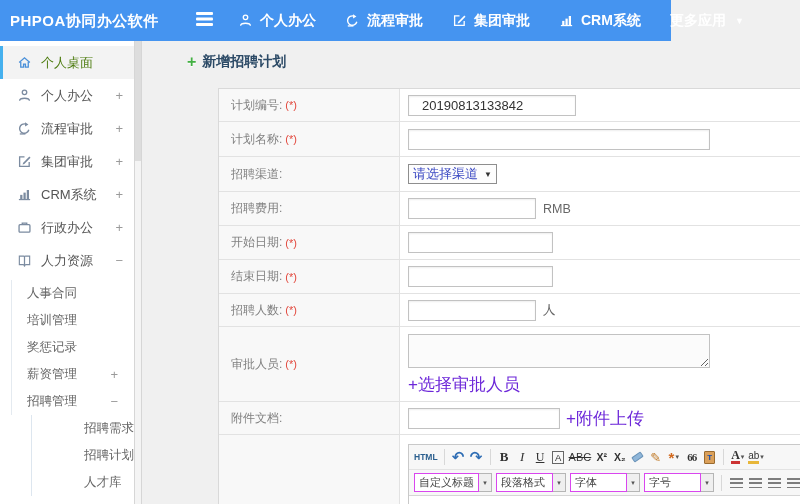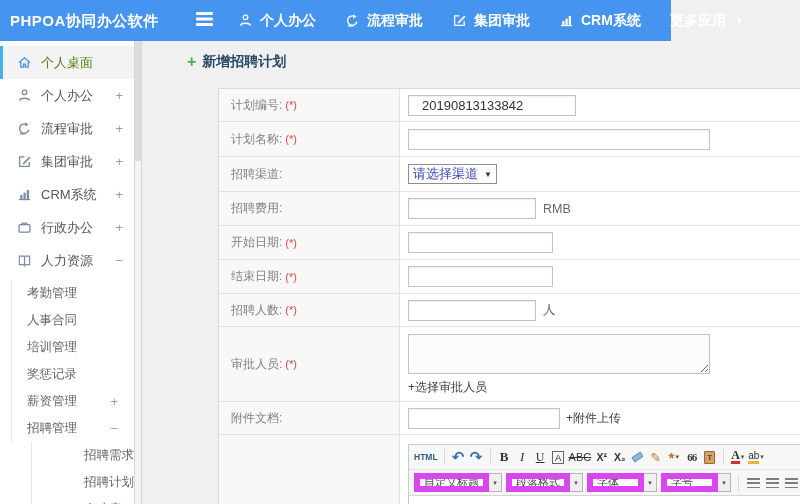--- a/index.html
+++ b/index.html
@@ -42,21 +42,21 @@
   .frow { display:flex; border-bottom:1px solid #e2e2e2; }
   .fl { width:181px; min-width:181px; background:#f8f8f8; border-right:1px solid #e2e2e2; display:flex; align-items:center; padding-left:12px; color:#808080; font-size:12px; gap:3px; }
   .req { font-style:normal; color:#e2483d; font-size:11px; }
   .fv { flex:1; background:#fff; display:flex; align-items:center; padding-left:8px; color:#444; }
   .ti { height:21px; border:1px solid #c2c2c2; background:#fff; box-shadow:inset 0 1px 2px rgba(0,0,0,.07); font:13px "Liberation Sans","DejaVu Sans",sans-serif; color:#333; padding:0 4px; }
   .w170{width:168px;padding-left:13px;} .w300{width:302px;} .w130{width:128px;} .w145{width:145px;} .w152{width:152px;}
   .unit { margin-left:7px; color:#666; font-size:12.5px; }
   .sel { display:inline-flex; align-items:center; gap:6px; border:1px solid #8e8e8e; background:#fdfdfd; padding:1px 4px; height:20px; cursor:pointer; }
   .sel .sv { color:#3947c2; font-size:13px; }
   .sel .sc { font-size:8px; color:#333; }
-  .blink { color:#404040; font-size:12px; text-decoration:none; cursor:pointer; }
+  .blink { color:#6d28d9; font-size:17px; text-decoration:none; cursor:pointer; }
   .fv.col { flex-direction:column; align-items:flex-start; justify-content:center; padding:7px 0 5px 8px; gap:5px; }
   .ta { width:302px; height:47px; border:1px solid #c2c2c2; background:#fbfbfb; position:relative; }
   .ta::after { content:""; position:absolute; right:1px; bottom:1px; width:9px; height:9px;
     background:repeating-linear-gradient(135deg, transparent 0 2px, #9a9a9a 2px 3px); }
   .frow.r-attach .fv { gap:6px; }
 
   
   .frow.erow { height:150px; }
   .frow.erow .fl { align-items:flex-start; }
   .frow.erow .fv { align-items:flex-start; padding-top:9px; }
@@ -75,21 +75,21 @@
   .er { display:block; width:11px; height:6px; background:#8fb6d9; border:1px solid #6a93b8; transform:rotate(-35deg); border-radius:1px; }
   .t-brush { color:#c07a28; font-size:13px; }
   .t-wand { color:#d2691e; font-weight:900; font-size:15px; }
   .mini { font-size:7px; color:#555; font-weight:normal; margin-left:1px; }
   .t-quote { font-family:"Liberation Serif","DejaVu Serif",serif; font-weight:bold; font-size:11px; letter-spacing:-1px; }
   .clip { width:11px; height:13px; background:#dba05a; border:1px solid #9a6b2f; color:#1a4fae; font-size:8px; font-weight:bold; display:flex; align-items:center; justify-content:center; border-radius:1px; font-style:normal; }
   .ared { text-decoration:none; border-bottom:3px solid #c33; font-family:"Liberation Serif","DejaVu Serif",serif; font-weight:bold; font-size:12px; line-height:11px; }
   .abyel { text-decoration:none; border-bottom:3px solid #e8b73a; font-size:10px; line-height:10px; }
   .tb-row2 { display:flex; align-items:center; gap:4px; background:#f7f7f7; border-bottom:1px solid #d5d5d5; padding:3px 5px; height:26px; }
   .ed-group { display:flex; align-items:stretch; }
-  .ed-select { border:6px solid #d946ef; background:#fff; height:19px; min-width:57px; font-size:11px; color:#444; padding:0 4px; display:flex; align-items:center; cursor:pointer; white-space:nowrap; overflow:hidden; }
+  .ed-select { border:1px solid #d946ef; background:#fff; height:19px; min-width:57px; font-size:11px; color:#444; padding:0 4px; display:flex; align-items:center; cursor:pointer; white-space:nowrap; overflow:hidden; }
   .ed-caret { border:1px solid #b5b5b5; border-left:none; width:13px; height:19px; background:#efefef; font-size:7px; color:#555; display:flex; align-items:center; justify-content:center; cursor:pointer; }
   .al { display:inline-block; width:13px; height:10px; background:repeating-linear-gradient(to bottom,#7d7d7d 0 1.7px, transparent 1.7px 4.3px); }
   .ed-body { height:90px; background:#fff; }
 </style>
 </head>
 <body>
 
 <header class="topbar">
   <div class="logo">PHPOA协同办公软件</div>
   <span class="hamburger">
@@ -210,21 +210,20 @@
         <svg width="15" height="15" viewBox="0 0 16 16">
           <path d="M2.5 3.3h4.6c.6 0 .9.4.9.9v9c-.4-.6-1-.8-1.7-.8H2.5z" fill="none" stroke="currentColor" stroke-width="1.2"></path>
           <path d="M13.5 3.3H8.9c-.6 0-.9.4-.9.9v9c.4-.6 1-.8 1.7-.8h3.8z" fill="none" stroke="currentColor" stroke-width="1.2"></path>
         </svg>
       </span>
     <span class="slabel">人力资源</span>
     <span class="expander">−</span>
   </div>
 
   <ul class="submenu lvl1">
-    <li><span>考勤管理</span></li>
     <li><span>人事合同</span></li>
     <li><span>培训管理</span></li>
     <li><span>奖惩记录</span></li>
     <li><span>薪资管理</span><span class="expander">+</span></li>
     <li><span>招聘管理</span><span class="expander">−</span></li>
   </ul>
   <ul class="submenu lvl2">
     <li><span>招聘需求</span></li>
     <li><span>招聘计划</span></li>
     <li><span>人才库</span></li>

